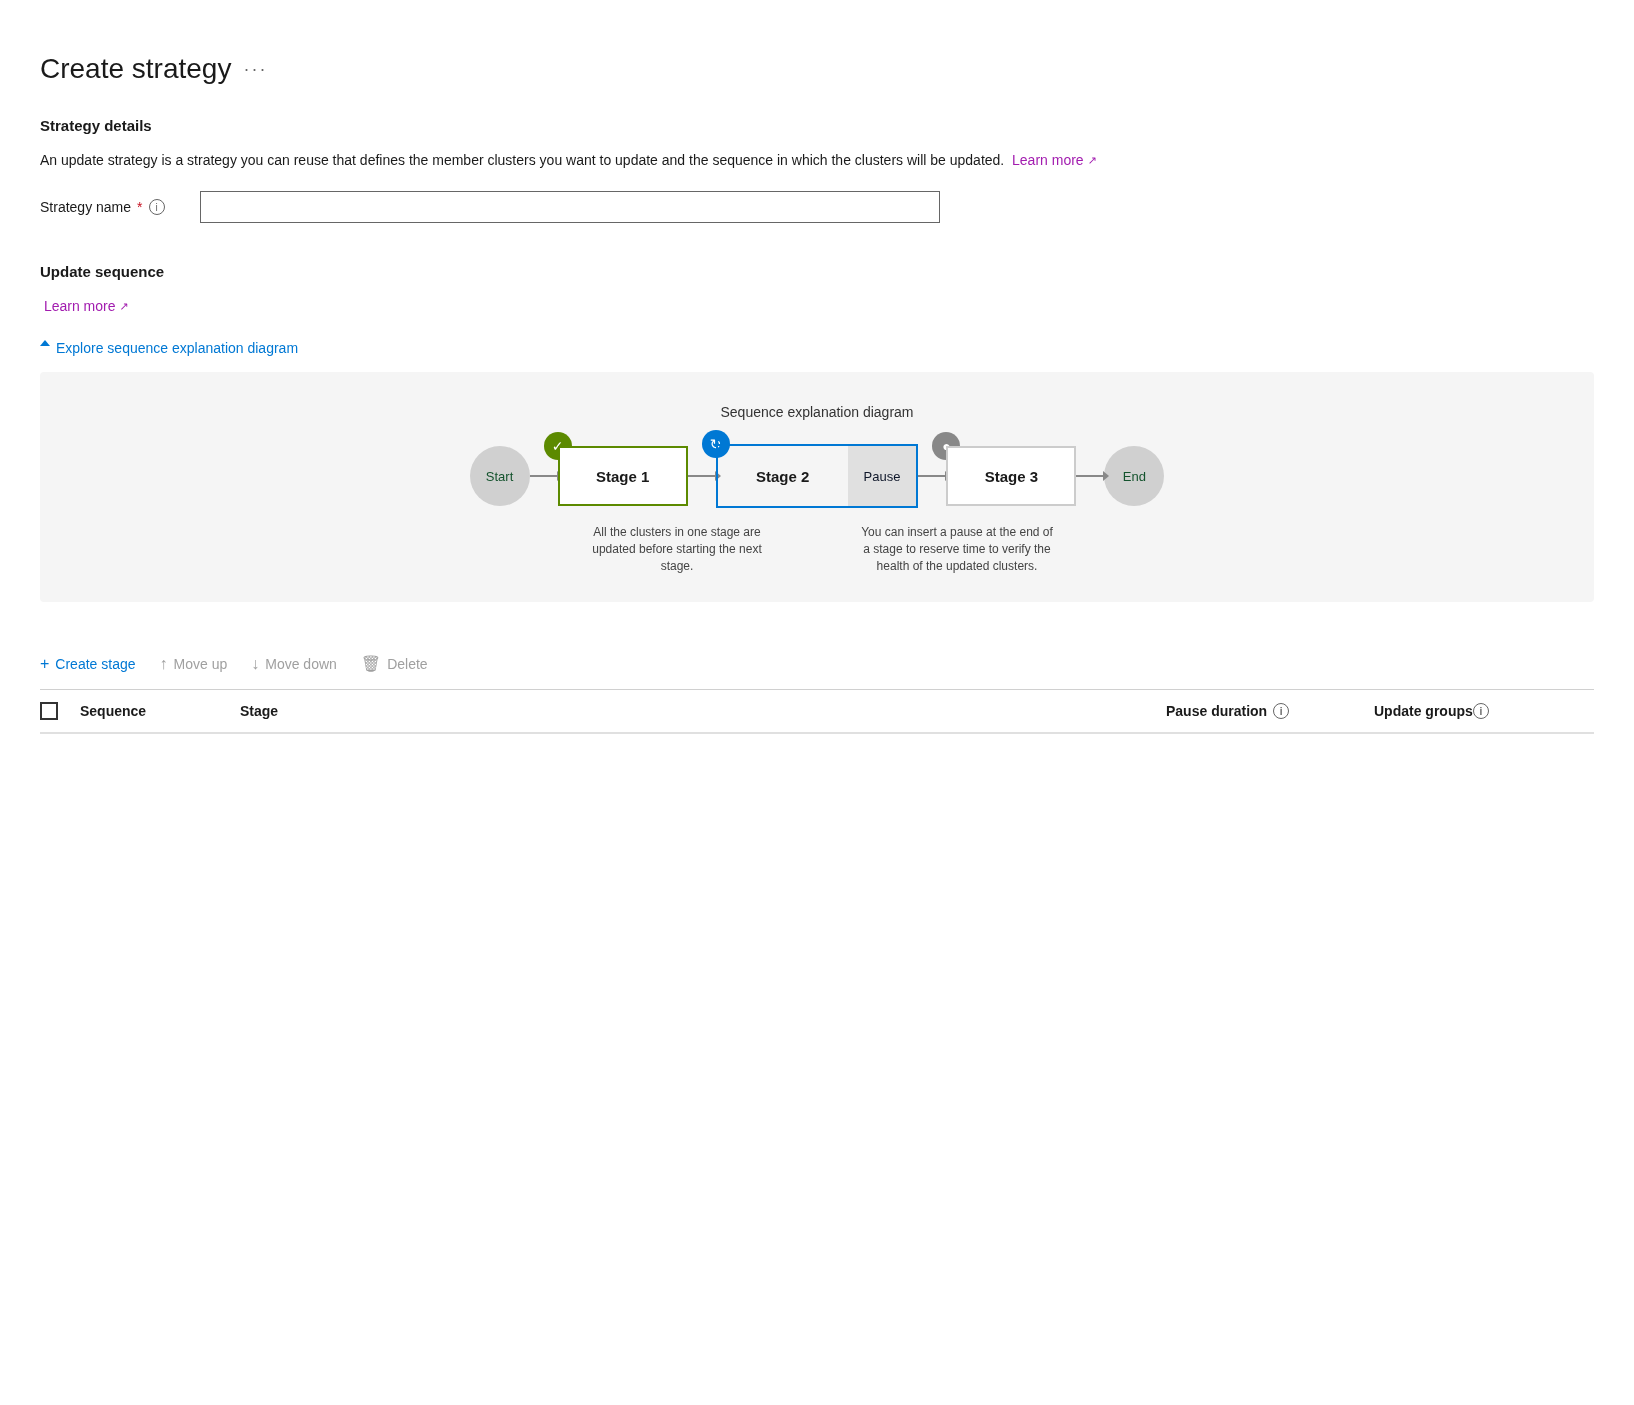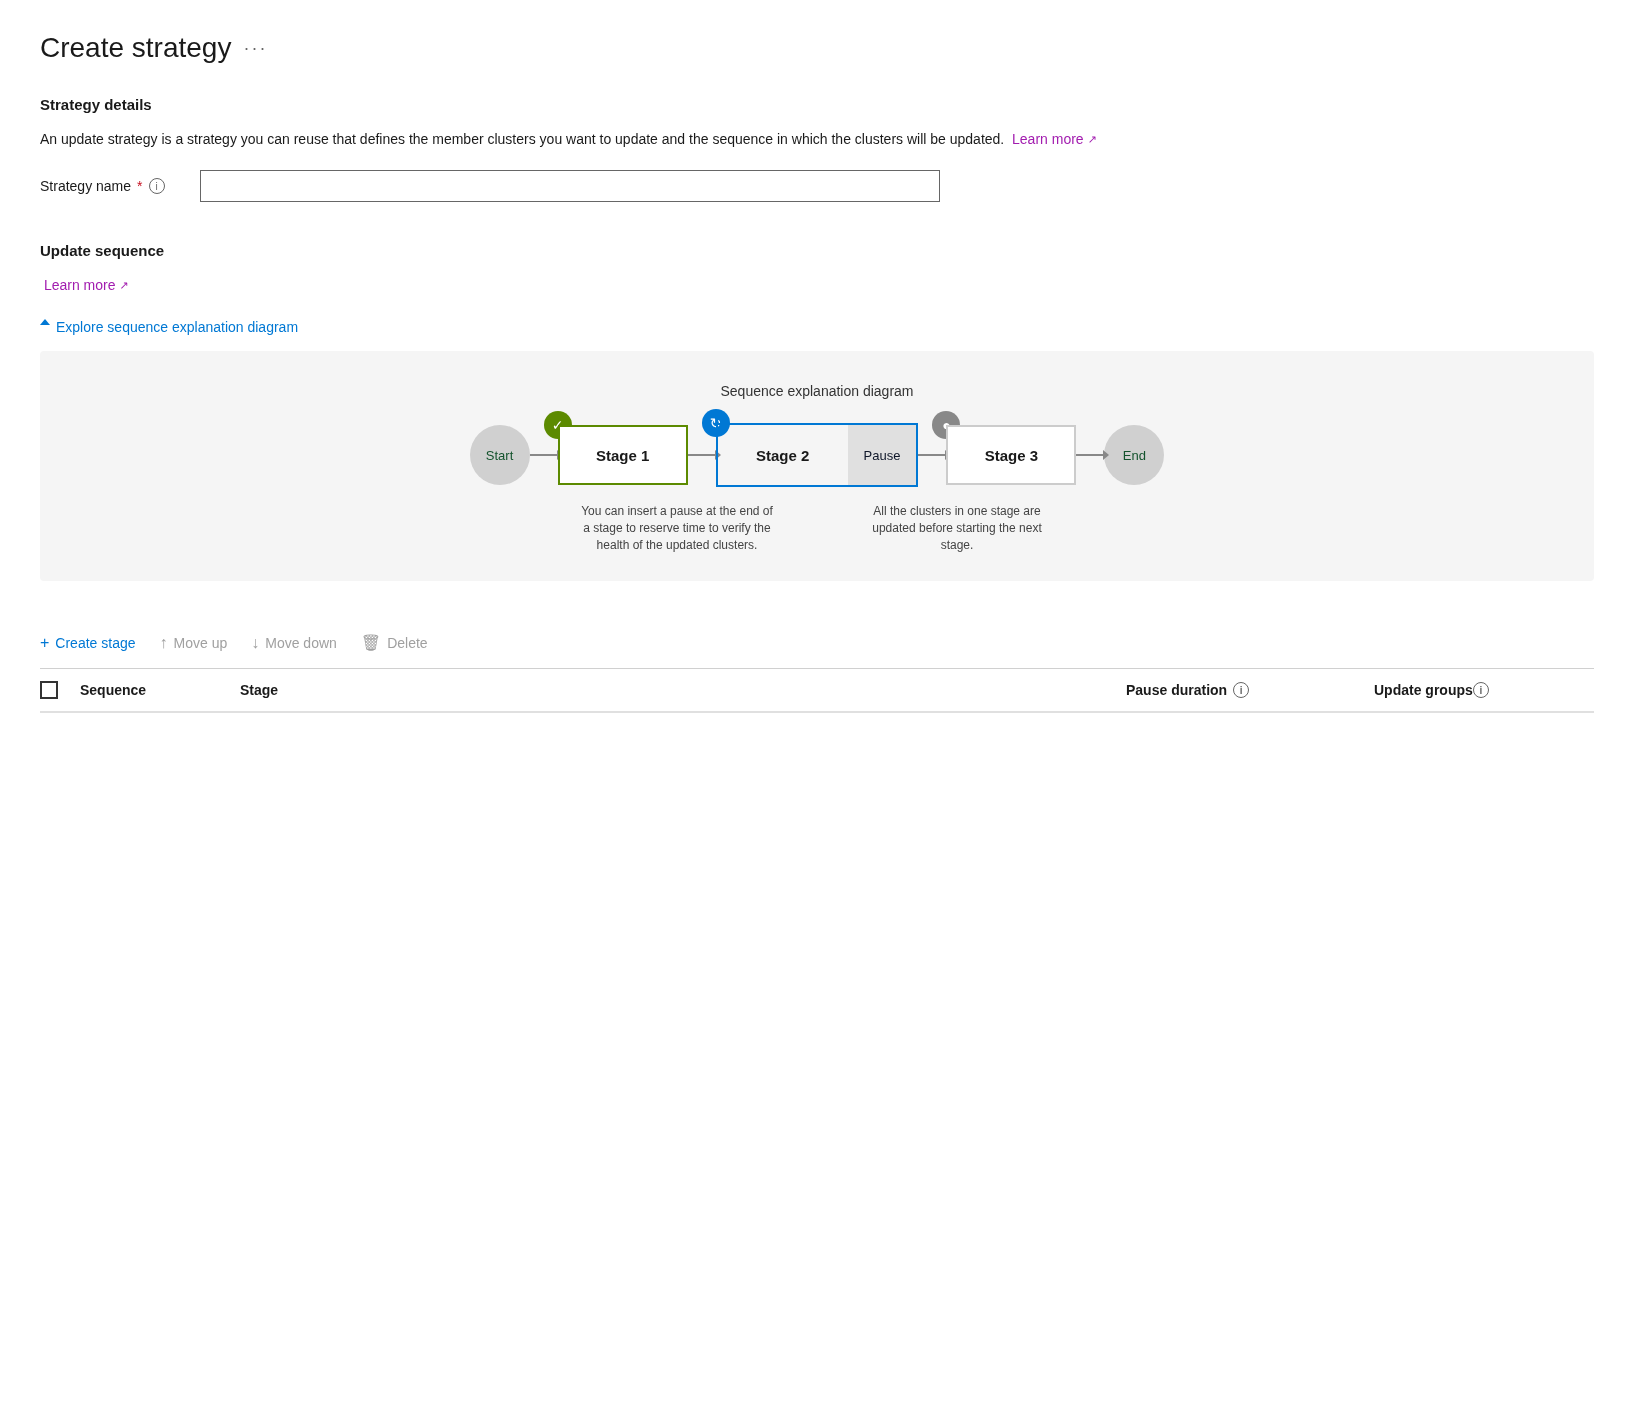--- a/index.html
+++ b/index.html
@@ -11,20 +11,21 @@
       padding: 32px 40px;
       max-width: 1634px;
     }
     .page-title {
       font-size: 28px;
       font-weight: 300;
       display: flex;
       align-items: center;
       gap: 12px;
       margin-bottom: 32px;
+      margin-top: 21px;
     }
     .page-title-dots {
       font-size: 18px;
       color: #666;
       letter-spacing: 2px;
     }
     .section-title {
       font-size: 15px;
       font-weight: 600;
       margin-bottom: 16px;
@@ -274,21 +275,21 @@
       width: 160px;
       font-weight: 600;
       font-size: 14px;
     }
     .th-stage {
       flex: 1;
       font-weight: 600;
       font-size: 14px;
     }
     .th-pause {
-      width: 248px;
+      width: 208px;
       font-weight: 600;
       font-size: 14px;
       display: flex;
       align-items: center;
       gap: 6px;
     }
     .th-update {
       width: 220px;
       font-weight: 600;
       font-size: 14px;
@@ -404,22 +405,22 @@
       <div class="flow-arrow">
         <div class="flow-arrow-line"></div>
       </div>
 
       <div class="flow-node-circle">
         <span>End</span>
       </div>
     </div>
 
     <div class="diagram-labels">
+      <div class="diagram-label">All the clusters in one stage are updated before starting the next stage.</div>
       <div class="diagram-label">You can insert a pause at the end of a stage to reserve time to verify the health of the updated clusters.</div>
-      <div class="diagram-label">All the clusters in one stage are updated before starting the next stage.</div>
     </div>
   </div>
 </div>
 
 <div class="toolbar">
   <button class="toolbar-btn">
     <span class="toolbar-btn-icon">+</span>
     <span>Create stage</span>
   </button>
 

